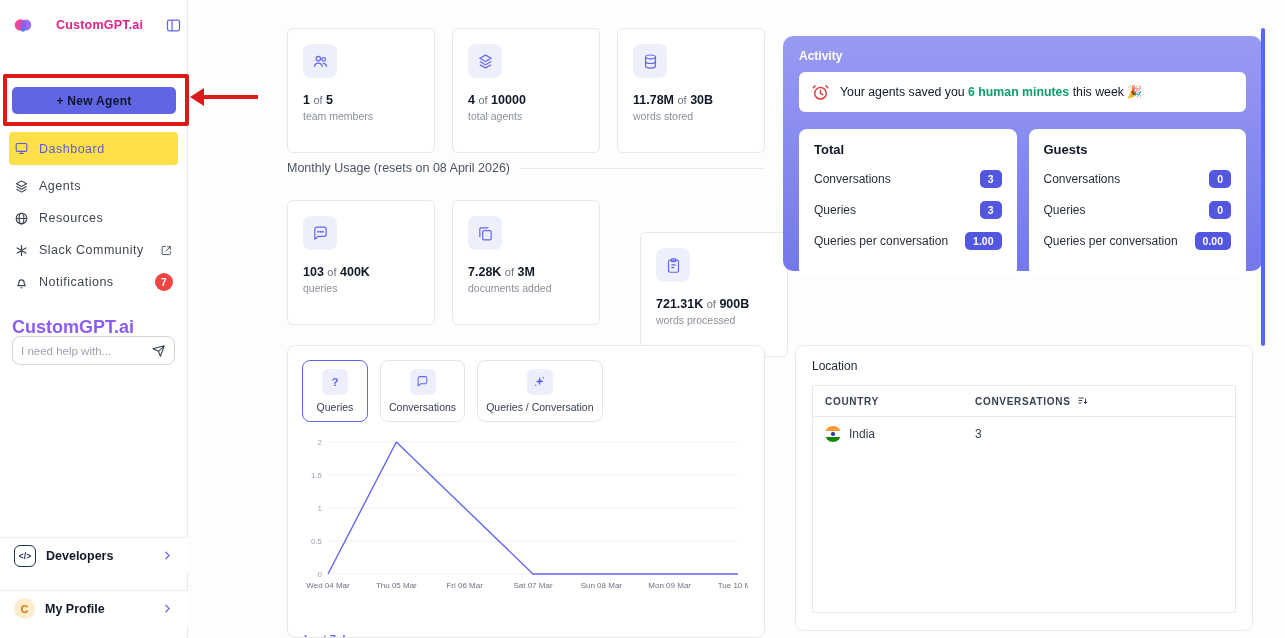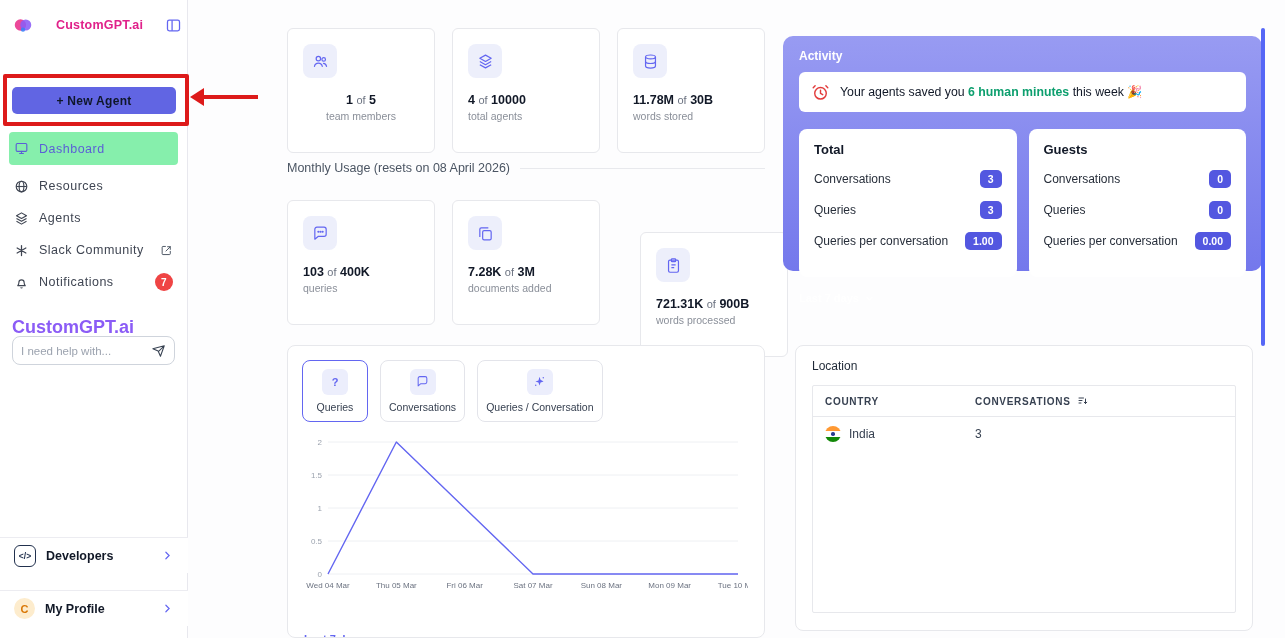--- a/index.html
+++ b/index.html
@@ -12,21 +12,21 @@
   .logo-row { position:absolute; left:12px; top:14px; right:10px; display:flex; align-items:center; gap:22px; }
   .logo-text { font-size:12.5px; font-weight:700; color:#e0218a; letter-spacing:.2px; }
   .panel-toggle { margin-left:auto; color:#6366f1; display:flex; cursor:pointer; }
   .new-agent-btn { position:absolute; left:12px; top:87px; width:164px; height:27px; background:#6165e3; border:none; border-radius:5px;
     color:#0f172a; font-size:12px; font-weight:600; letter-spacing:.3px; display:flex; align-items:center; justify-content:center; cursor:pointer;
     font-family:"Liberation Sans", sans-serif; }
   #nav { position:absolute; left:0; top:132px; right:0; }
   .nav-item { height:32px; display:flex; align-items:center; gap:10px; padding:0 14px; font-size:12.5px; font-weight:500;
     color:#3f4552; letter-spacing:.5px; cursor:pointer; }
   .nav-item svg { flex:0 0 auto; }
-  .nav-item.active { height:33px; margin:0 9px 5px 9px; padding:16px 5px; background:#86efac; border-radius:4px; color:#5b5fd6; }
+  .nav-item.active { height:33px; margin:0 9px 5px 9px; padding:16px 5px; background:#fde047; border-radius:4px; color:#5b5fd6; }
   .nav-badge { margin-left:auto; width:18px; height:18px; border-radius:50%; background:#ef4444; color:#fff; font-size:10px; font-weight:700;
     display:flex; align-items:center; justify-content:center; }
   .nav-trail { margin-left:auto; color:#4b5563; display:flex; }
   .copilot-title { position:absolute; left:12px; top:317px; font-size:18px; font-weight:700; color:#8b5cf6; }
   .copilot-box { position:absolute; left:12px; top:336px; width:163px; height:29px; border:1px solid #cfd4dc; border-radius:8px;
     display:flex; align-items:center; padding:0 8px; background:#fff; }
   .copilot-box input { flex:1; border:none; outline:none; font-size:11.5px; color:#111827; font-family:"Liberation Sans", sans-serif; min-width:0; background:transparent; }
   .copilot-box input::placeholder { color:#9ca3af; }
   .send-icon { color:#374151; display:flex; cursor:pointer; }
   .bottom-row { position:absolute; left:0; width:188px; height:36px; border-top:1px solid #ececf1; display:flex; align-items:center;
@@ -135,37 +135,37 @@
         <span style="display:flex">
           <svg width="15" height="15" viewBox="0 0 24 24" fill="none" stroke="currentColor" stroke-width="1.8" stroke-linecap="round">
               <rect x="3.5" y="4" width="17" height="12.5" rx="1.8"></rect>
               <path d="M9 20h6M12 16.5V20"></path>
             </svg>
         </span>
         <span>Dashboard</span>
       </div>
       <div class="nav-item">
         <span style="display:flex">
+          <svg width="15" height="15" viewBox="0 0 24 24" fill="none" stroke="currentColor" stroke-width="1.8" stroke-linejoin="round">
+              <path d="M12 3l8 4.5-8 4.5-8-4.5z"></path>
+              <path d="M4 12l8 4.5 8-4.5"></path>
+              <path d="M4 16.5L12 21l8-4.5"></path>
+            </svg>
+        </span>
+        <span>Agents</span>
+      </div>
+      <div class="nav-item">
+        <span style="display:flex">
           <svg width="15" height="15" viewBox="0 0 24 24" fill="none" stroke="currentColor" stroke-width="1.8">
               <circle cx="12" cy="12" r="8.5"></circle>
               <path d="M3.5 12h17"></path>
               <ellipse cx="12" cy="12" rx="3.8" ry="8.5"></ellipse>
             </svg>
         </span>
         <span>Resources</span>
-      </div>
-      <div class="nav-item">
-        <span style="display:flex">
-          <svg width="15" height="15" viewBox="0 0 24 24" fill="none" stroke="currentColor" stroke-width="1.8" stroke-linejoin="round">
-              <path d="M12 3l8 4.5-8 4.5-8-4.5z"></path>
-              <path d="M4 12l8 4.5 8-4.5"></path>
-              <path d="M4 16.5L12 21l8-4.5"></path>
-            </svg>
-        </span>
-        <span>Agents</span>
       </div>
       <div class="nav-item">
         <span style="display:flex">
           <svg width="15" height="15" viewBox="0 0 24 24" fill="none" stroke="currentColor" stroke-width="2" stroke-linecap="round">
               <path d="M12 4v16M5 8l14 8M19 8L5 16"></path>
             </svg>
         </span>
         <span>Slack Community</span>
         <span class="nav-trail">
           <svg width="13" height="13" viewBox="0 0 24 24" fill="none" stroke="currentColor" stroke-width="1.8" stroke-linecap="round">
@@ -213,21 +213,21 @@
             <path d="M9 6l6 6-6 6"></path>
           </svg>
       </span>
     </div>
   </div>
 
   <div class="anno-box"></div>
   <div class="anno-arrow-head"></div>
   <div class="anno-arrow-line"></div>
 
-  <div class="statcard" style="left:287px; top:28px;text-align:center;">
+  <div class="statcard" style="left:287px; top:28px;">
     <div class="icon-box">
       <svg width="17" height="17" viewBox="0 0 24 24" fill="none" stroke="currentColor" stroke-width="1.7" stroke-linecap="round">
           <circle cx="9" cy="8" r="3.1"></circle>
           <path d="M3.5 19c.6-3 2.8-4.6 5.5-4.6s4.9 1.6 5.5 4.6"></path>
           <circle cx="16.5" cy="9" r="2.5"></circle>
           <path d="M16.2 14.6c2.3.2 3.8 1.7 4.3 4.2"></path>
         </svg>
     </div>
     <div class="stat-value">
       <span class="used">1</span>

